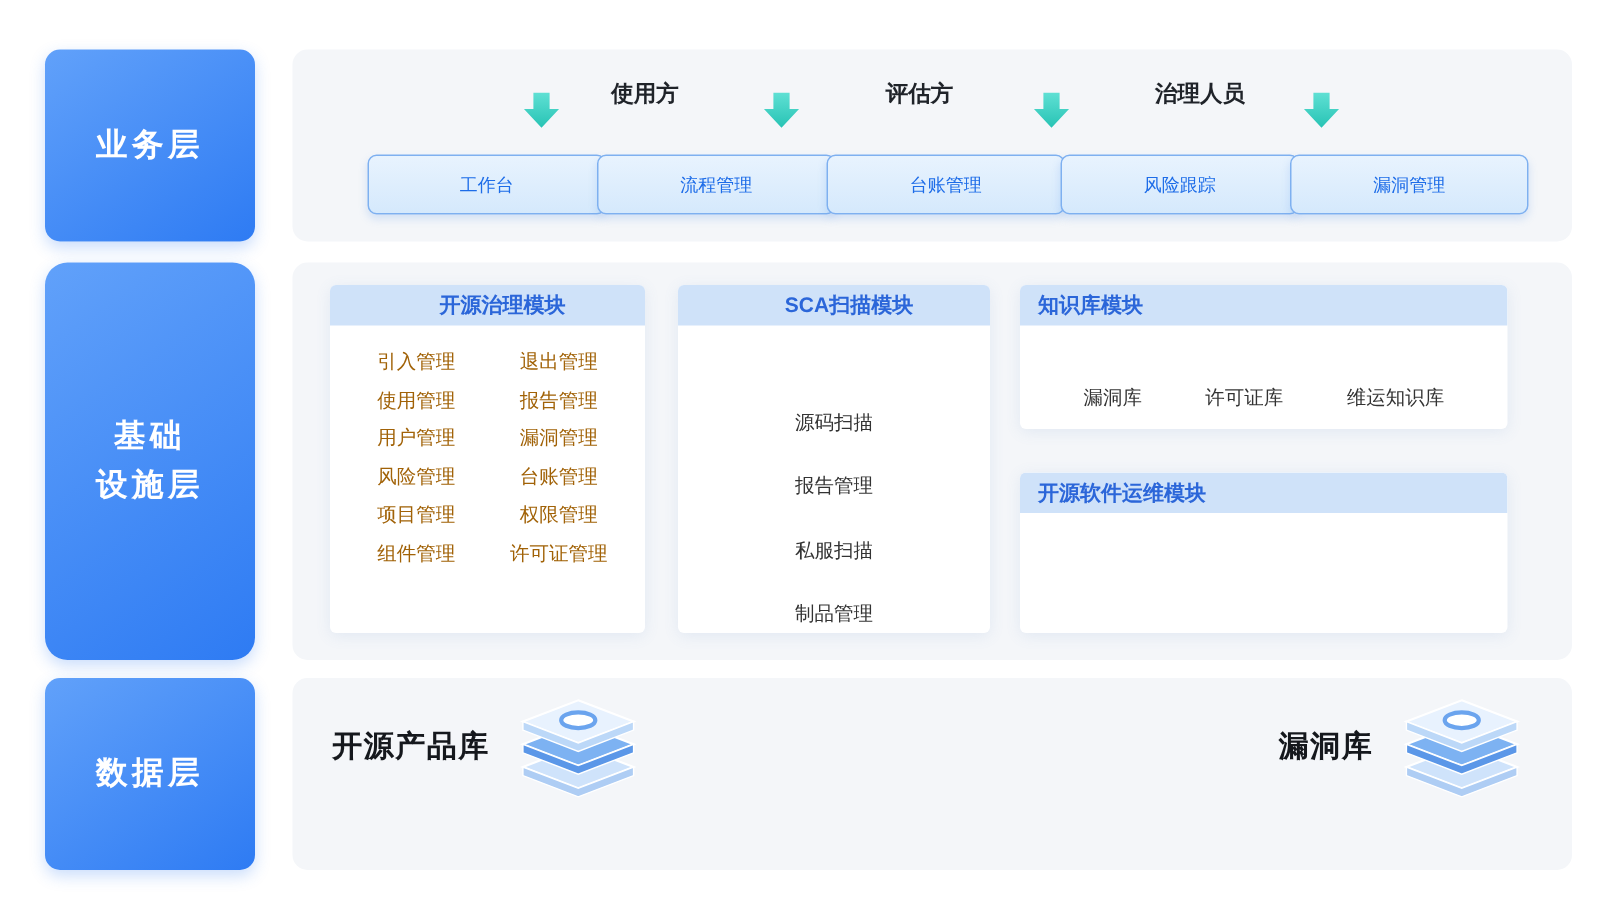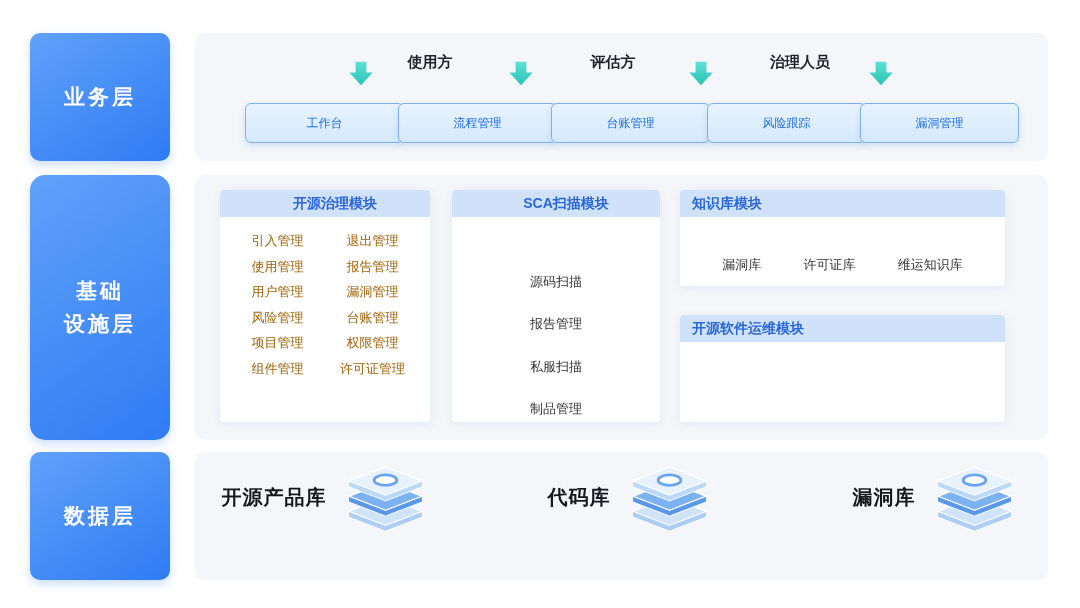--- a/index.html
+++ b/index.html
@@ -199,32 +199,20 @@
         <path d="M45 34 L84 49 L45 64 L6 49 Z" fill="#cfe3fb" stroke="#ffffff" stroke-width="1.5"></path>
         <path d="M6 49 L45 64 L84 49 L84 55 L45 70 L6 55 Z" fill="#aecdf4" stroke="#ffffff" stroke-width="1"></path>
         <path d="M45 18 L84 33 L45 48 L6 33 Z" fill="#7db2f2" stroke="#ffffff" stroke-width="1.5"></path>
         <path d="M6 33 L45 48 L84 33 L84 39 L45 54 L6 39 Z" fill="#5b97e8" stroke="#ffffff" stroke-width="1"></path>
         <path d="M45 2 L84 17 L45 32 L6 17 Z" fill="#e8f2fe" stroke="#ffffff" stroke-width="1.5"></path>
         <path d="M6 17 L45 32 L84 17 L84 23 L45 38 L6 23 Z" fill="#bcd8f8" stroke="#ffffff" stroke-width="1"></path>
         <ellipse cx="45" cy="16" rx="12" ry="5.5" fill="#ffffff" stroke="#6ba4ee" stroke-width="3"></ellipse>
       </svg>
     </div>
 
-    <div class="db-col" style="left:435px">
-      <div class="db-label">代码库</div>
-      <svg viewBox="0 0 90 74" width="86" height="70">
-        <path d="M45 34 L84 49 L45 64 L6 49 Z" fill="#cfe3fb" stroke="#ffffff" stroke-width="1.5"></path>
-        <path d="M6 49 L45 64 L84 49 L84 55 L45 70 L6 55 Z" fill="#aecdf4" stroke="#ffffff" stroke-width="1"></path>
-        <path d="M45 18 L84 33 L45 48 L6 33 Z" fill="#7db2f2" stroke="#ffffff" stroke-width="1.5"></path>
-        <path d="M6 33 L45 48 L84 33 L84 39 L45 54 L6 39 Z" fill="#5b97e8" stroke="#ffffff" stroke-width="1"></path>
-        <path d="M45 2 L84 17 L45 32 L6 17 Z" fill="#e8f2fe" stroke="#ffffff" stroke-width="1.5"></path>
-        <path d="M6 17 L45 32 L84 17 L84 23 L45 38 L6 23 Z" fill="#bcd8f8" stroke="#ffffff" stroke-width="1"></path>
-        <ellipse cx="45" cy="16" rx="12" ry="5.5" fill="#ffffff" stroke="#6ba4ee" stroke-width="3"></ellipse>
-      </svg>
-    </div>
 
     <div class="db-col" style="left:740px">
       <div class="db-label">漏洞库</div>
       <svg viewBox="0 0 90 74" width="86" height="70">
         <path d="M45 34 L84 49 L45 64 L6 49 Z" fill="#cfe3fb" stroke="#ffffff" stroke-width="1.5"></path>
         <path d="M6 49 L45 64 L84 49 L84 55 L45 70 L6 55 Z" fill="#aecdf4" stroke="#ffffff" stroke-width="1"></path>
         <path d="M45 18 L84 33 L45 48 L6 33 Z" fill="#7db2f2" stroke="#ffffff" stroke-width="1.5"></path>
         <path d="M6 33 L45 48 L84 33 L84 39 L45 54 L6 39 Z" fill="#5b97e8" stroke="#ffffff" stroke-width="1"></path>
         <path d="M45 2 L84 17 L45 32 L6 17 Z" fill="#e8f2fe" stroke="#ffffff" stroke-width="1.5"></path>
         <path d="M6 17 L45 32 L84 17 L84 23 L45 38 L6 23 Z" fill="#bcd8f8" stroke="#ffffff" stroke-width="1"></path>

